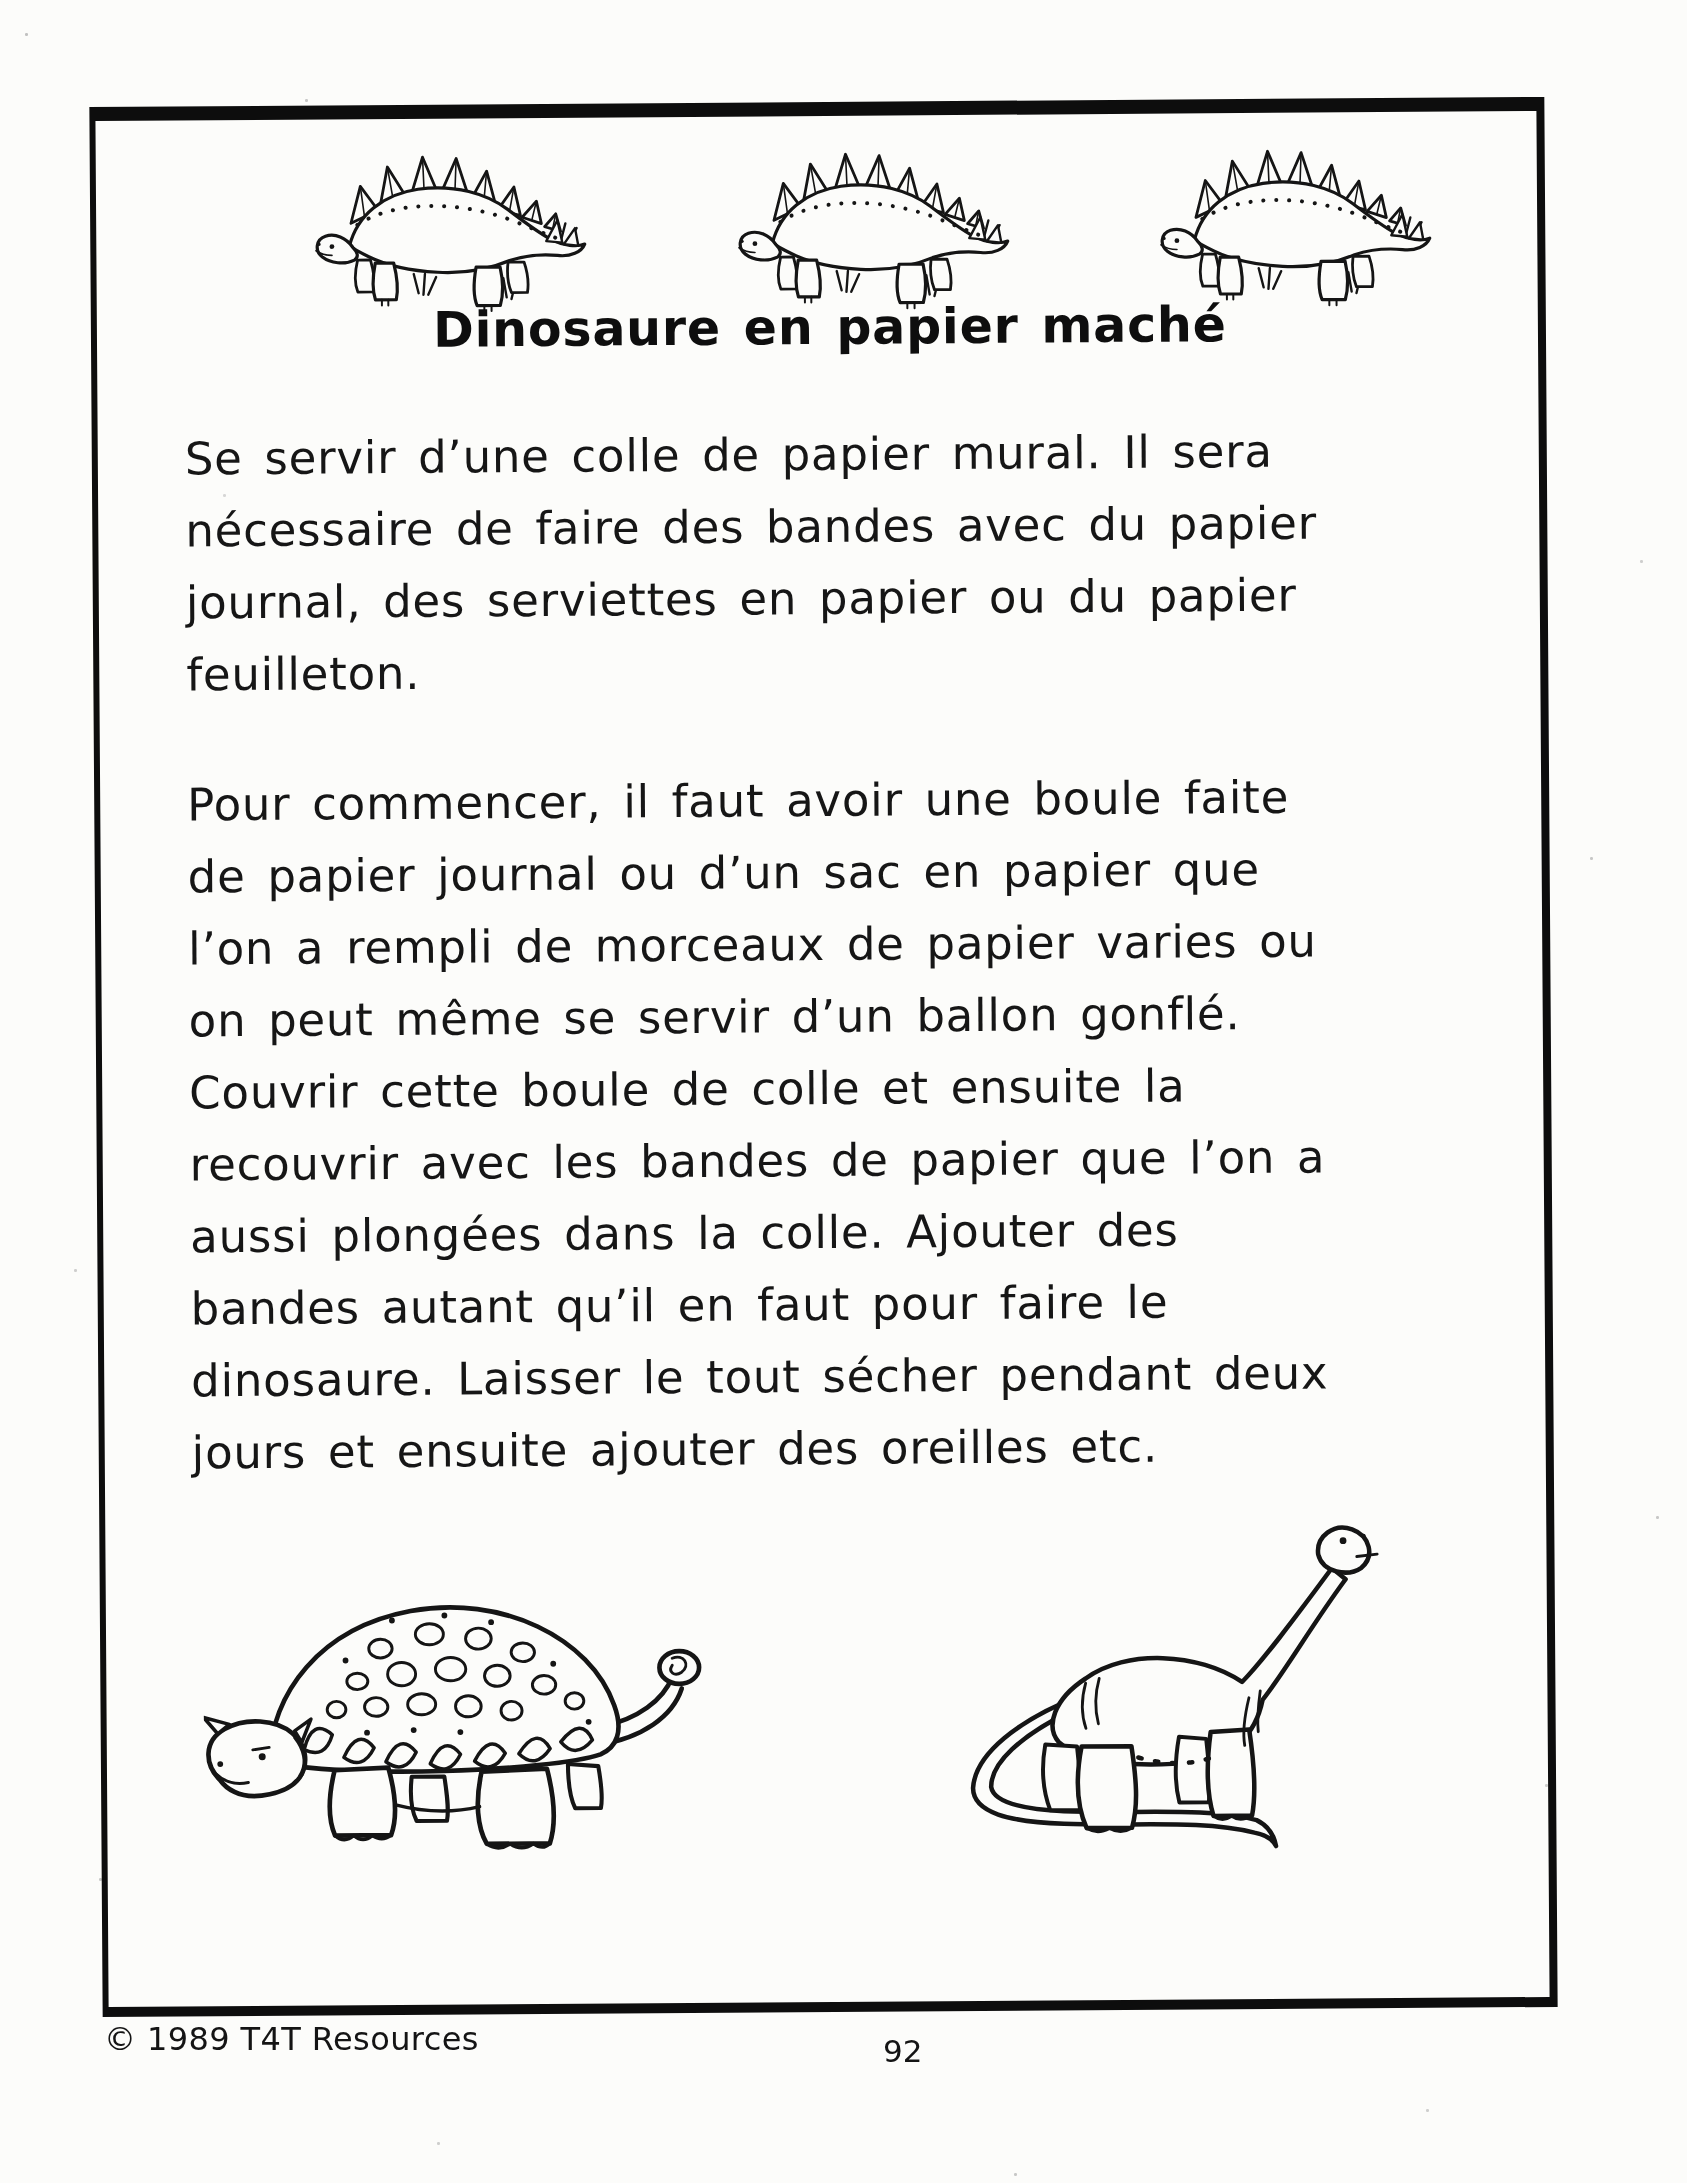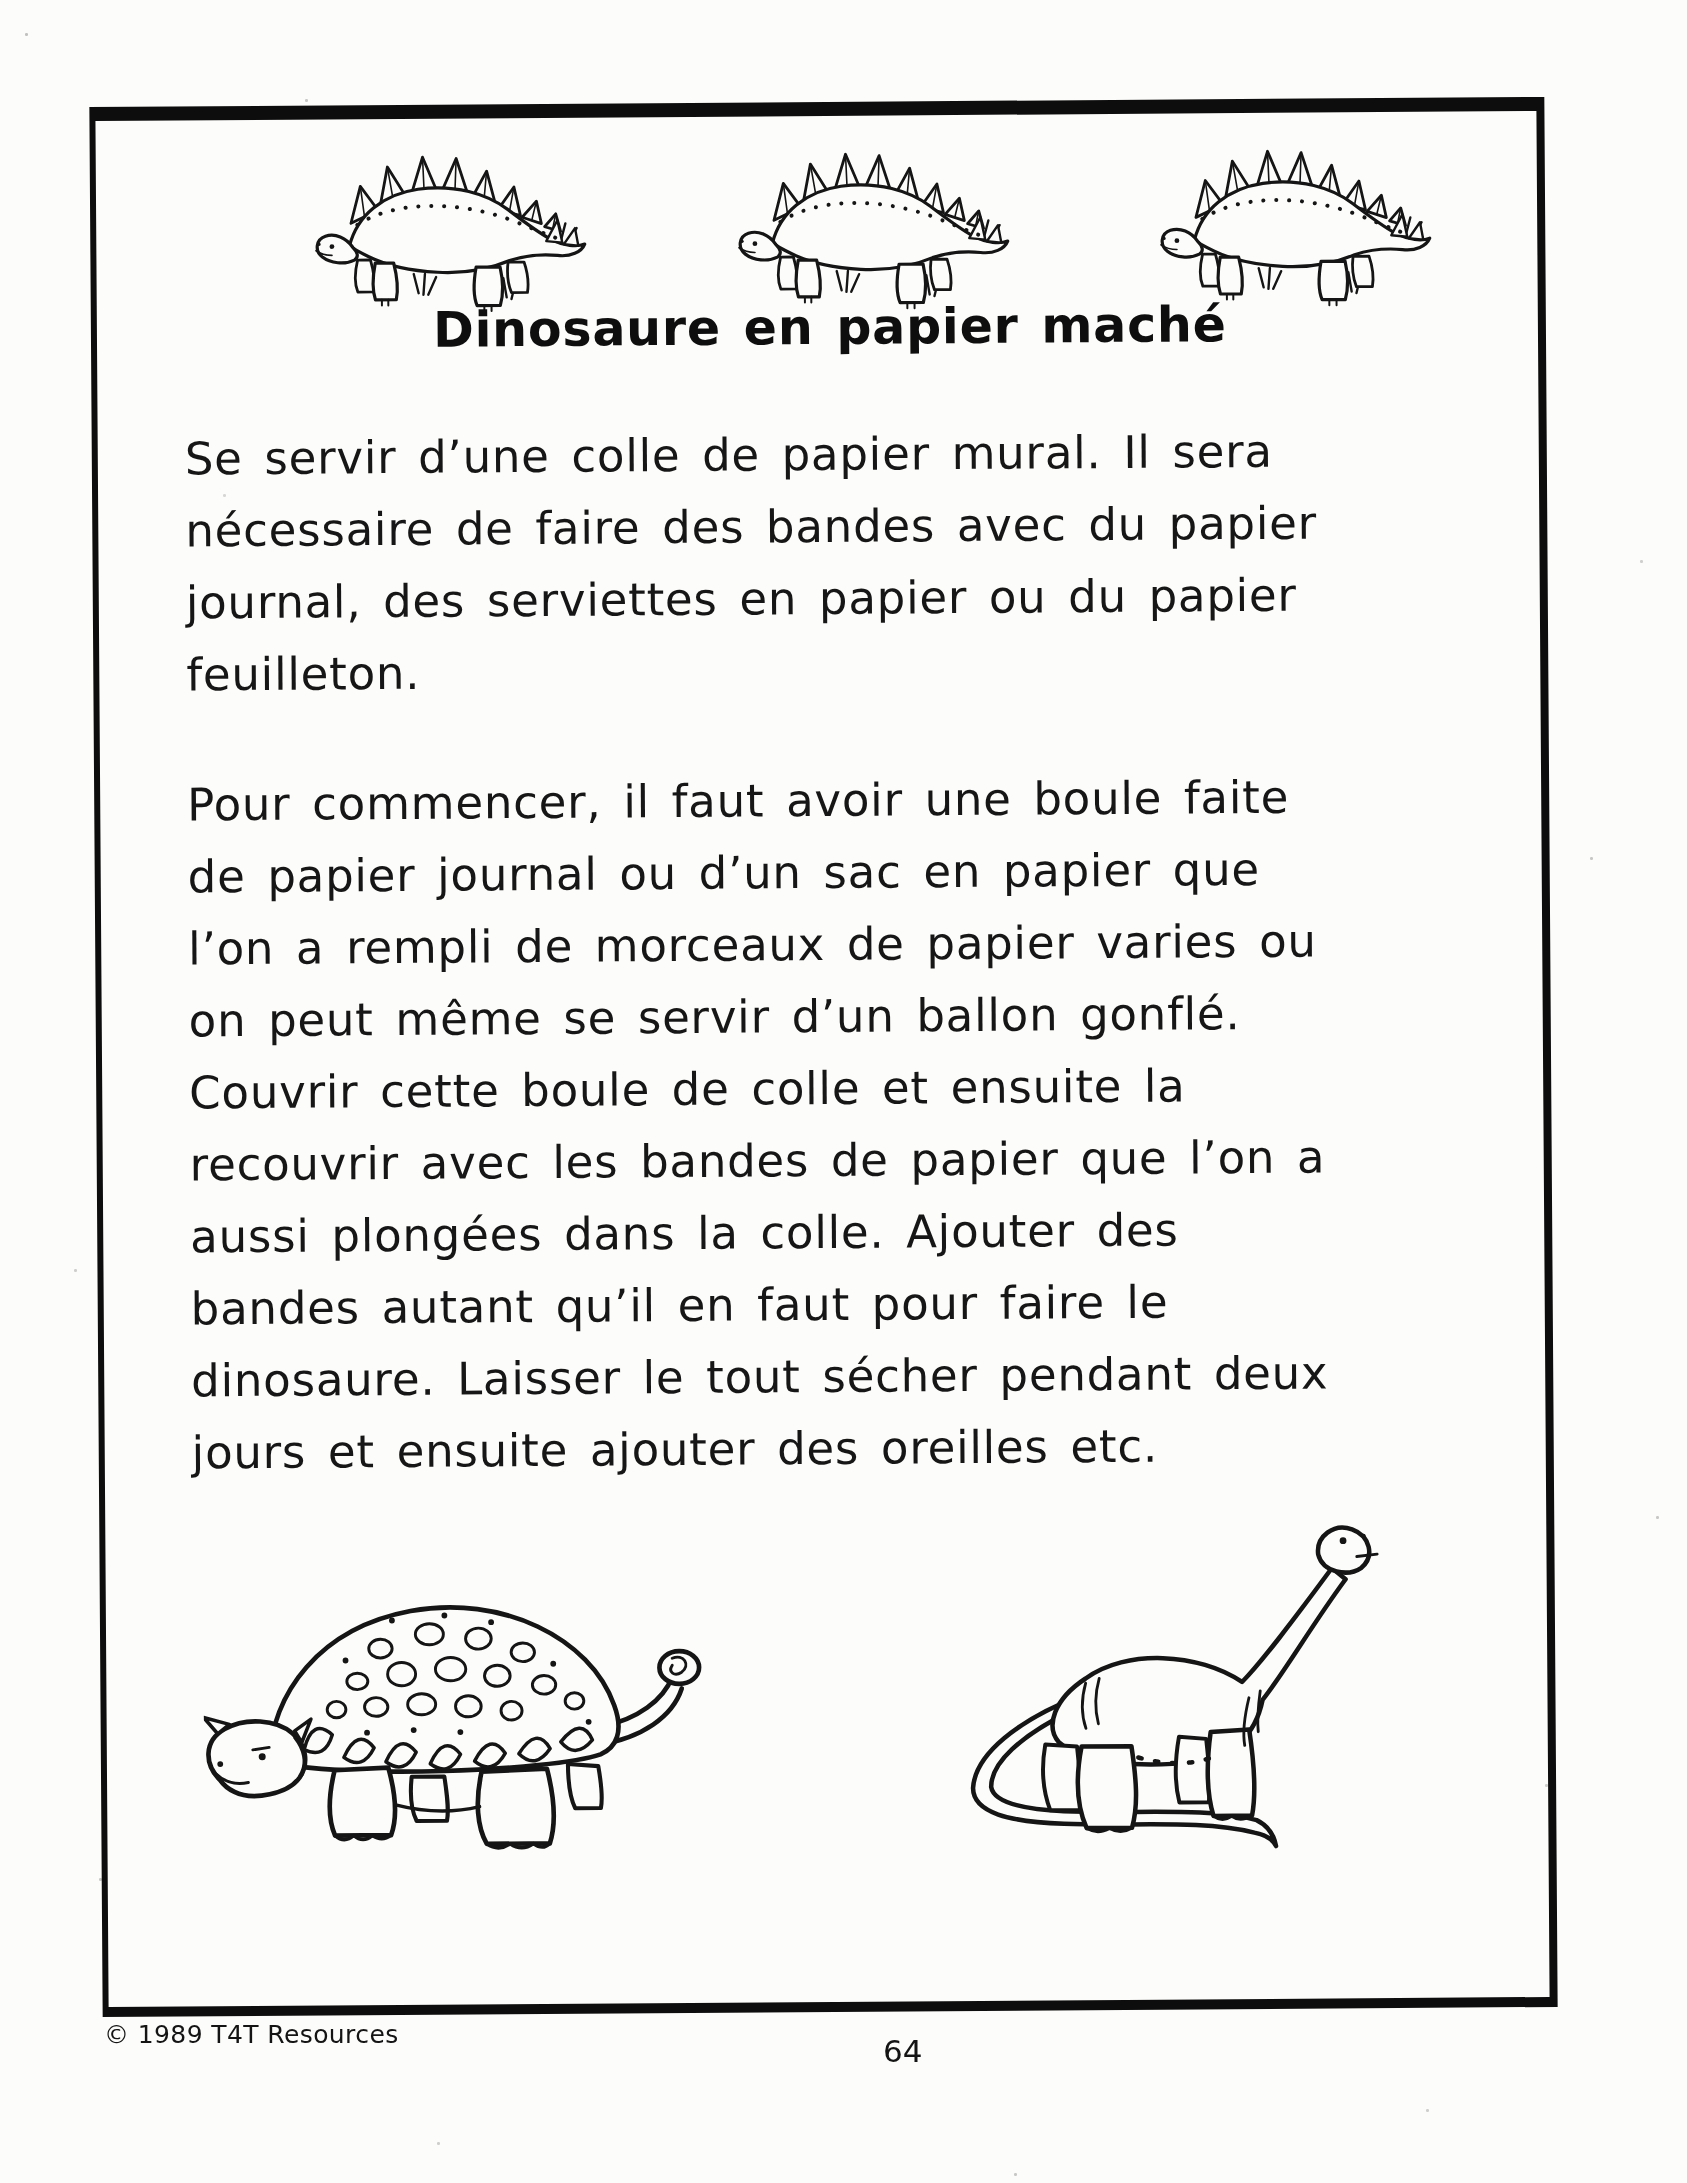--- a/index.html
+++ b/index.html
@@ -37,21 +37,21 @@
     white-space:pre-line;color:#161616;
   }
   .para1{top:303px;}
   .para2{top:649px;}
   .anky-wrap{position:absolute;left:97px;top:1415px;}
   .anky-wrap svg{width:560px;height:327px;}
   .bronto-wrap{position:absolute;left:807px;top:1394px;}
   .bronto-wrap svg{width:544px;height:386px;}
   .footer-copy{
     position:absolute;left:104px;top:2020px;
-    font-size:25px;letter-spacing:0.4px;color:#141414;
+    font-size:32px;letter-spacing:0.4px;color:#141414;
   }
   .footer-page{
     position:absolute;left:883px;top:2033px;
     font-size:31px;color:#141414;
   }
   .ink{stroke:#151515;fill:none;stroke-linecap:round;stroke-linejoin:round;}
   .fillw{fill:#fcfcfa;}
   .filln{fill:none;}
   .specks{
     position:absolute;left:25px;top:33px;width:2.5px;height:2.5px;border-radius:50%;
@@ -272,15 +272,15 @@
     </div>
 
     <div class="bronto-wrap">
       <svg viewBox="0 0 480 340" aria-label="brontosaurus line drawing">
           <use href="#bronto"></use>
         </svg>
     </div>
   </div>
 
   <div class="footer-copy">© 1989 T4T Resources</div>
-  <div class="footer-page">64</div>
+  <div class="footer-page">92</div>
 </div>
 
 
 </body></html>

